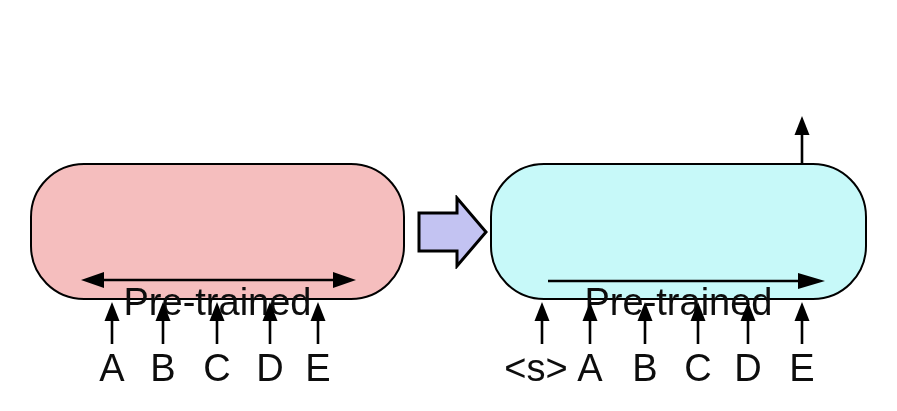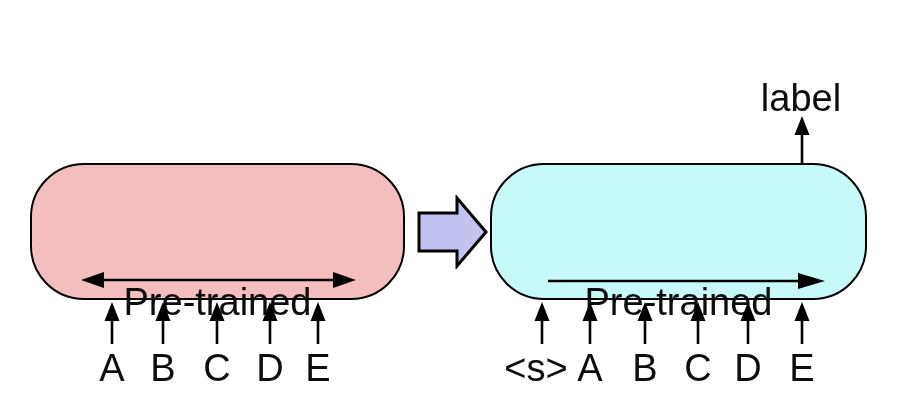--- a/index.html
+++ b/index.html
@@ -103,21 +103,20 @@
 
   <svg style="left:547px; top:269px;" width="280" height="24" viewBox="0 0 280 24">
     <line x1="1" y1="12" x2="254" y2="12" stroke="#000" stroke-width="2.6"></line>
     <polygon points="278,12 251,4 251,20" fill="#000"></polygon>
   </svg>
 
   <svg style="left:792px; top:115px;" width="20" height="49" viewBox="0 0 20 49">
       <polygon points="10,1 2.5,20 17.5,20" fill="#000"></polygon>
       <line x1="10" y1="12" x2="10" y2="48" stroke="#000" stroke-width="2.6"></line>
     </svg>
-  <div class="out-label" style="left:801px; top:78px;">label</div>
 
   <svg style="left:532px; top:301px;" width="20" height="44" viewBox="0 0 20 44">
       <polygon points="10,1 2.5,20 17.5,20" fill="#000"></polygon>
       <line x1="10" y1="12" x2="10" y2="43" stroke="#000" stroke-width="2.6"></line>
     </svg>
   <svg style="left:580px; top:301px;" width="20" height="44" viewBox="0 0 20 44">
       <polygon points="10,1 2.5,20 17.5,20" fill="#000"></polygon>
       <line x1="10" y1="12" x2="10" y2="43" stroke="#000" stroke-width="2.6"></line>
     </svg>
   <svg style="left:635px; top:301px;" width="20" height="44" viewBox="0 0 20 44">

